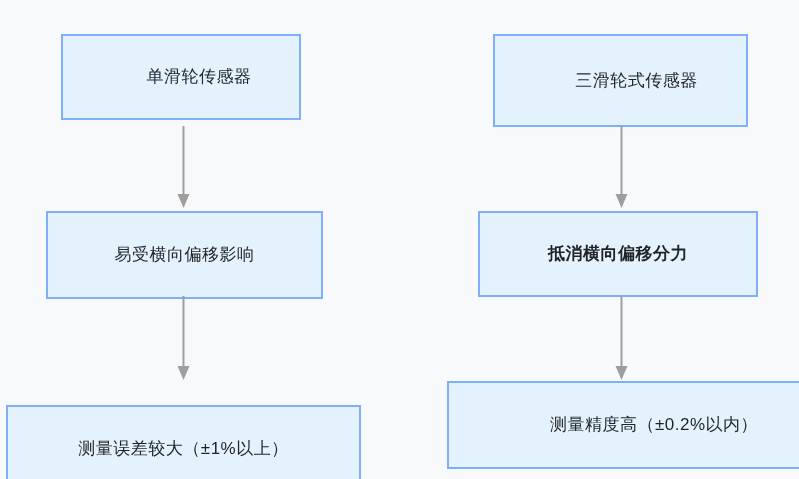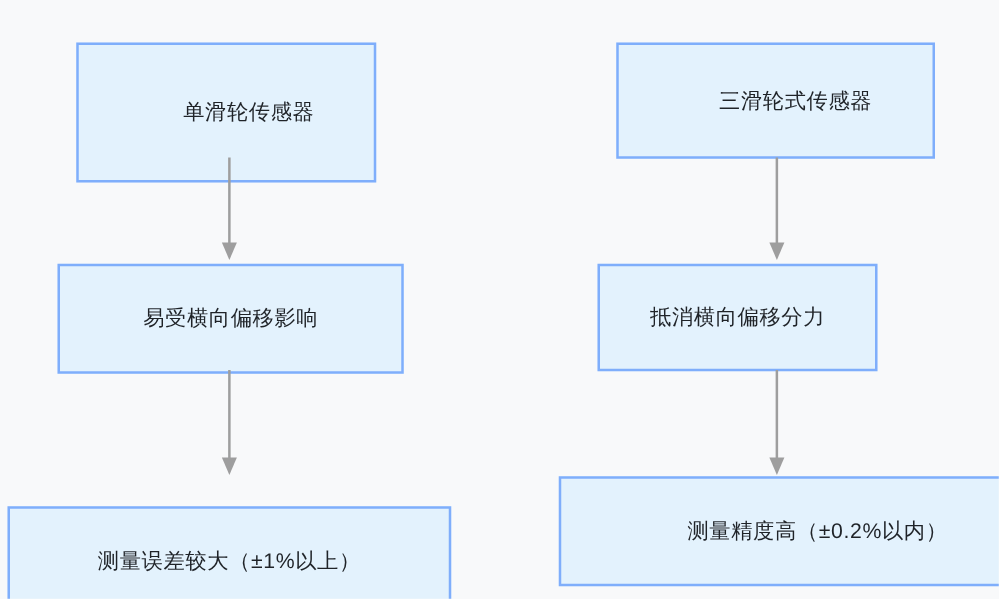--- a/index.html
+++ b/index.html
@@ -36,26 +36,26 @@
     white-space: nowrap;
   }
   .edge {
     position: absolute;
   }
   .edge svg {
     display: block;
     overflow: visible;
   }
 
-  .n-l1 { left: 61px;  top: 34px;  width: 240px; height: 112px; padding-left: 36px; }
+  .n-l1 { left: 61px;  top: 34px;  width: 240px; height: 86px; padding-left: 36px; }
   .n-l2 { left: 46px;  top: 211px; width: 277px; height: 88px; }
   .n-l3 { left: 6px;   top: 381px; width: 355px; height: 88px; margin-top: 24px; }
 
   .n-r1 { left: 493px; top: 34px;  width: 255px; height: 93px; padding-left: 32px; }
-  .n-r2 { left: 478px; top: 211px; width: 224px; height: 86px; }
+  .n-r2 { left: 478px; top: 211px; width: 280px; height: 86px; font-weight: bold; }
   .n-r3 { left: 447px; top: 381px; width: 414px; height: 88px; }
 
   .e-l1 { left: 175px; top: 126px; }
   .e-l2 { left: 175px; top: 296px; }
   .e-r1 { left: 613px; top: 126px; }
   .e-r2 { left: 613px; top: 296px; }
 </style>
 </head>
 <body>
 

